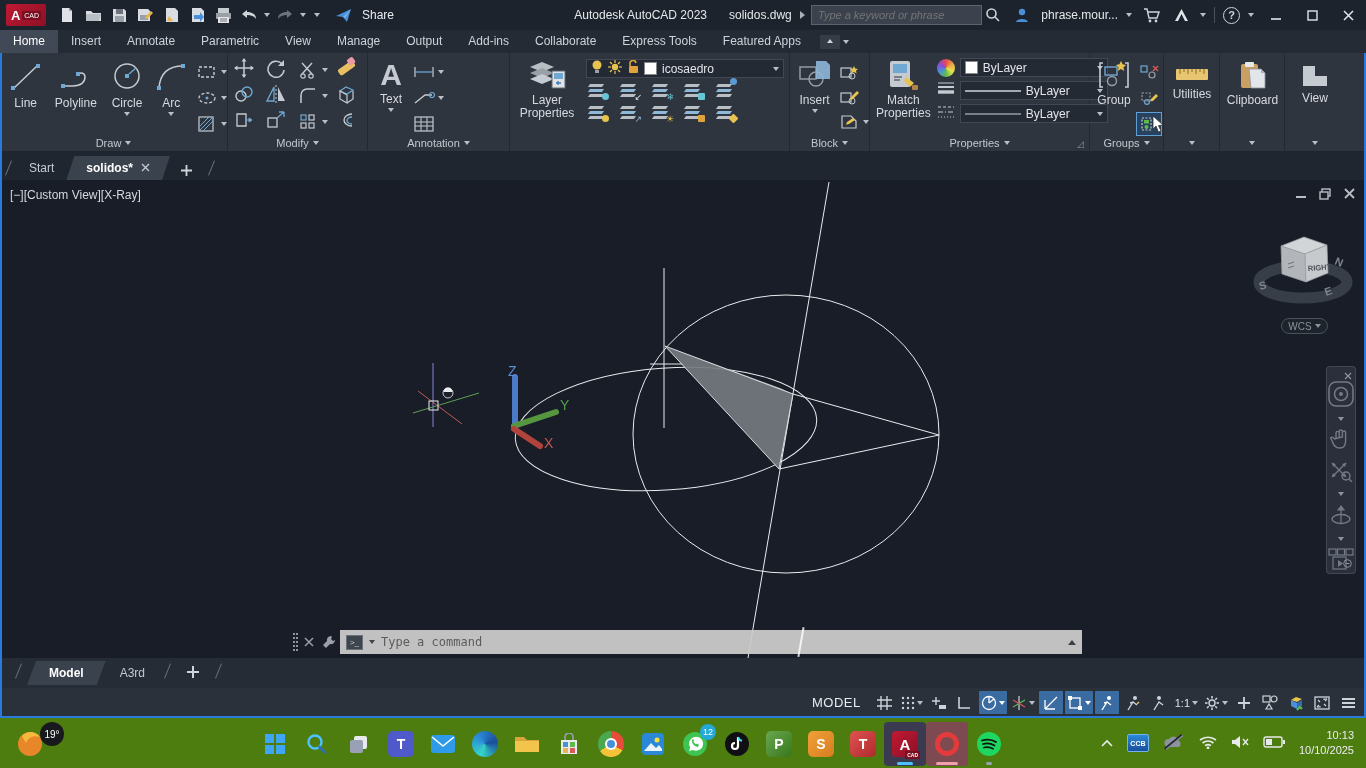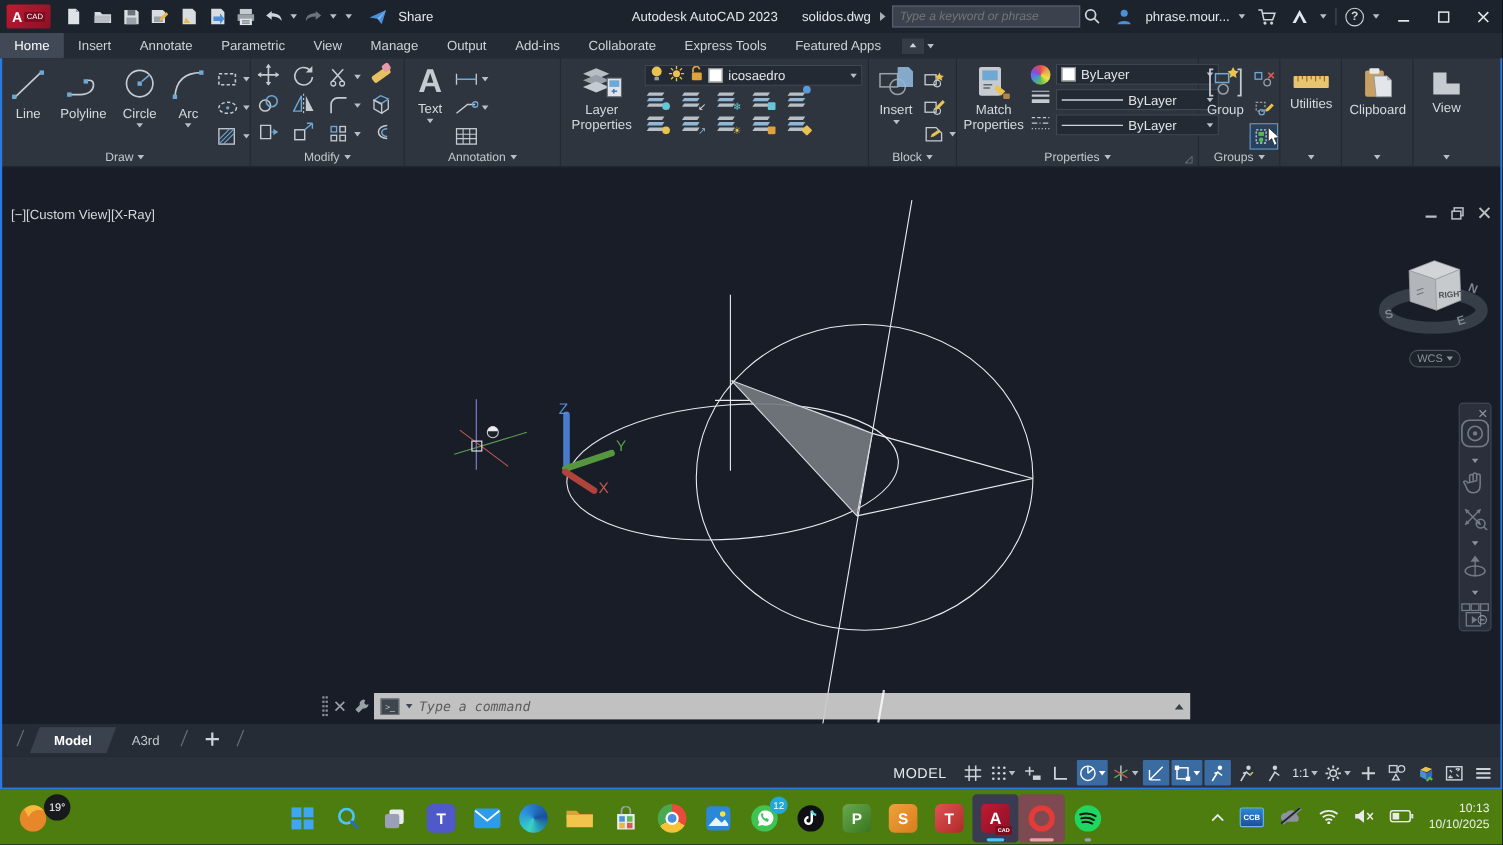--- a/index.html
+++ b/index.html
@@ -61,21 +61,21 @@
   #vplabel{left:10px;top:8px;color:#d6d9dd;font-size:12px;}
   #vpctrl{right:10px;top:8px;display:flex;gap:12px;color:#b9bec4;}
   #wcs{left:1281px;top:138px;width:47px;height:16px;border:1px solid #4a515b;border-radius:8px;color:#8b929b;font-size:10px;display:flex;align-items:center;justify-content:center;gap:3px;background:rgba(35,41,50,.55);}
   #navbar{left:1326px;top:186px;width:30px;height:208px;background:rgba(96,105,118,.25);border:1px solid rgba(140,148,160,.25);border-radius:4px;display:flex;flex-direction:column;align-items:center;padding-top:14px;gap:7px;}
   .nbi{opacity:.75;}
   #cmdbar{left:288px;top:450px;width:794px;height:24px;display:flex;align-items:center;}
   .cmd-grip{width:12px;height:24px;display:flex;align-items:center;justify-content:center;}
   .gripdots{width:2px;height:2px;background:#8d939b;box-shadow:0 -8px 0 #8d939b,0 -4px 0 #8d939b,0 4px 0 #8d939b,0 8px 0 #8d939b,3px -8px 0 #8d939b,3px -4px 0 #8d939b,3px 0 0 #8d939b,3px 4px 0 #8d939b,3px 8px 0 #8d939b;}
   .cmd-field{position:relative;flex:1;height:24px;background:rgba(202,202,202,.95);display:flex;align-items:center;padding:0 6px;gap:6px;}
   .prompt-bx{width:17px;height:15px;background:#3f454d;border:1px solid #6b727b;display:flex;align-items:center;justify-content:center;color:#cfd4da;font-size:8px;}
-  .cmd-field input{flex:1;border:none;outline:none;background:transparent;color:#5c5c5c;font-style:italic;font-family:"DejaVu Sans Mono",monospace;font-size:12px;}
+  .cmd-field input{flex:1;border:none;outline:none;background:transparent;color:#5c5c5c;font-family:"DejaVu Sans Mono",monospace;font-size:12px;}
   .cmd-field input::placeholder{color:#5c5c5c;}
   .cmd-cross{position:absolute;left:460px;top:-3px;width:1.5px;height:30px;background:rgba(255,255,255,.8);transform:rotate(10deg);}
   
   #layoutrow{top:658px;left:0;width:1366px;height:30px;background:#262c36;display:flex;align-items:center;}
   .ltab{height:24px;padding:0 14px;display:flex;align-items:center;color:#c3c8cf;font-size:12px;}
   .ltab.active{background:#3a424d;color:#fff;font-weight:bold;clip-path:polygon(9px 0,100% 0,calc(100% - 9px) 100%,0 100%);padding:0 22px;}
   
   #statusbar{top:688px;left:0;width:1366px;height:29px;background:#2a313b;display:flex;align-items:center;justify-content:flex-end;padding-right:6px;gap:2px;}
   .sbtn{height:23px;min-width:24px;display:flex;align-items:center;justify-content:center;border-radius:1px;gap:2px;padding:0 2px;}
   .sbtn.active{background:#3a6ba1;}
@@ -763,20 +763,36 @@
             <path d="M3 3h12v10h12v10H3z" fill="#c6cbd2"></path>
           </svg>
         <span class="lbl">View</span>
       </div>
       <div class="plabel">
           <span class="cdn"></span>
         </div>
     </div>
   </div>
 
+  <div id="filetabs" class="abs">
+    <span class="slash"></span>
+    <span class="ftab">
+        <span>Start</span>
+      </span>
+    <span class="ftab active">
+      <span>solidos*</span>
+      <span class="xglyph"><svg width="9" height="9">
+            <path d="M1 1l7 7M8 1L1 8" stroke="#c6cbd1" stroke-width="1.3"></path>
+          </svg></span>
+    </span>
+    <span style="margin:0 10px;"><svg width="13" height="13">
+          <path d="M6.5 1v11M1 6.5h11" stroke="#cfd4da" stroke-width="1.8"></path>
+        </svg></span>
+    <span class="slash"></span>
+  </div>
 
   <div id="canvas" class="abs">
     <svg width="1366" height="478" viewBox="0 180 1366 478" style="position:absolute;left:0;top:0;">
       <g stroke="#e9ebee" stroke-width="1" fill="none">
         <ellipse cx="786" cy="434" rx="153" ry="139"></ellipse>
         <ellipse cx="666" cy="429" rx="151" ry="61" transform="rotate(-4 666 429)"></ellipse>
         <line x1="664" y1="268" x2="664" y2="428"></line>
         <line x1="650" y1="364" x2="683" y2="364"></line>
         <line x1="829" y1="182" x2="748" y2="658"></line>
         <line x1="793" y1="394" x2="939" y2="435"></line>

